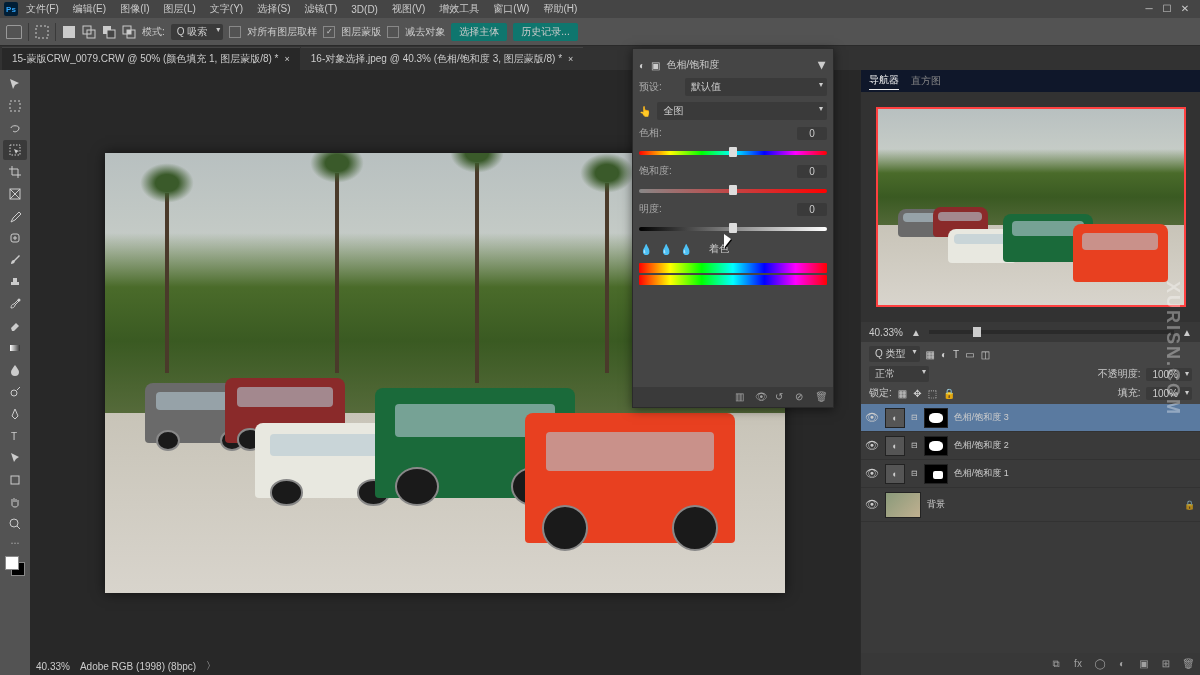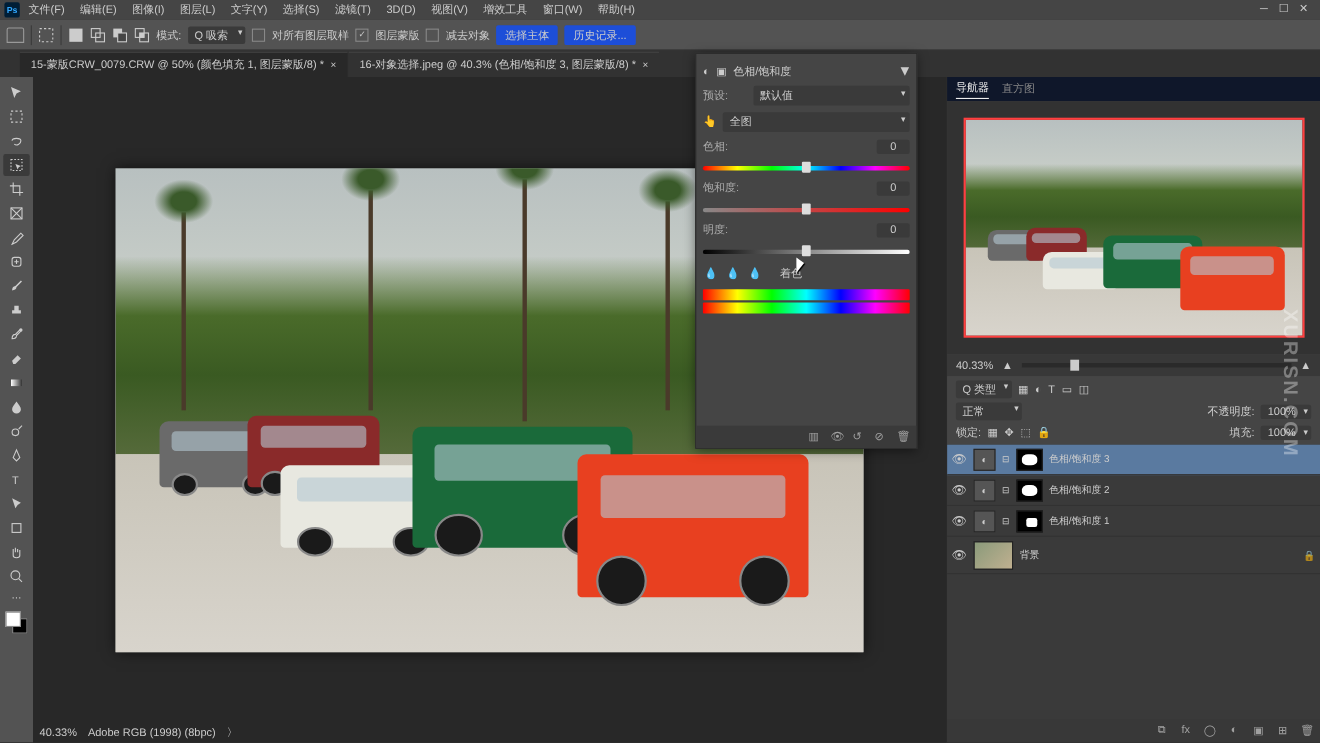--- a/index.html
+++ b/index.html
@@ -9,22 +9,22 @@
 .menubar span{padding:0 6px;font-size:10px;cursor:pointer}
 .winctrl{margin-left:auto;display:flex;gap:8px;padding-right:6px}
 .winctrl div{width:10px;height:10px;color:#ccc;font-size:10px;text-align:center;line-height:10px}
 .optbar{height:28px;background:#535353;display:flex;align-items:center;padding:0 6px;gap:6px;border-bottom:1px solid #2a2a2a}
 .optbar .homeicon{width:16px;height:14px;border:1px solid #999;border-radius:2px 2px 0 0;position:relative}
 .optbar .sep{width:1px;height:18px;background:#3a3a3a}
 .optbar .sq{width:14px;height:14px}
 .optbar .dd{background:#3a3a3a;padding:1px 16px 1px 6px;border-radius:2px;position:relative}
 .optbar .dd:after{content:"▾";position:absolute;right:3px;top:1px;font-size:8px}
 .optbar .cb{width:12px;height:12px;border:1px solid #888;display:inline-flex;align-items:center;justify-content:center;font-size:8px}
-.optbar .btn{background:#1d4ed8;padding:2px 8px;border-radius:2px}
-.tabbar{height:24px;background:#323232;display:flex;align-items:flex-end;padding-left:18px}
+.optbar .btn{background:#0f766e;padding:2px 8px;border-radius:2px}
+.tabbar{height:24px;background:#323232;display:flex;align-items:flex-end;padding-left:2px}
 .tabbar .tab{padding:4px 10px;background:#282828;font-size:9px;color:#999;border-top:1px solid #444;margin-right:1px}
 .tabbar .tab.active{background:#323232;color:#eee}
 .tabbar .tab .x{margin-left:6px;font-size:9px}
 .main{display:flex;height:605px}
 .toolbox{width:30px;background:#535353;display:flex;flex-direction:column;align-items:center;padding-top:4px;gap:2px}
 .toolbox .t{width:24px;height:20px;display:flex;align-items:center;justify-content:center;border-radius:2px;cursor:pointer;position:relative}
 .toolbox .t.sel{background:#3a3a3a}
 .toolbox .t svg{width:14px;height:14px}
 .toolbox .swatch{margin-top:6px;width:20px;height:20px;position:relative}
 .toolbox .swatch .fg{width:14px;height:14px;background:#fff;border:1px solid #888;position:absolute;top:0;left:0}

